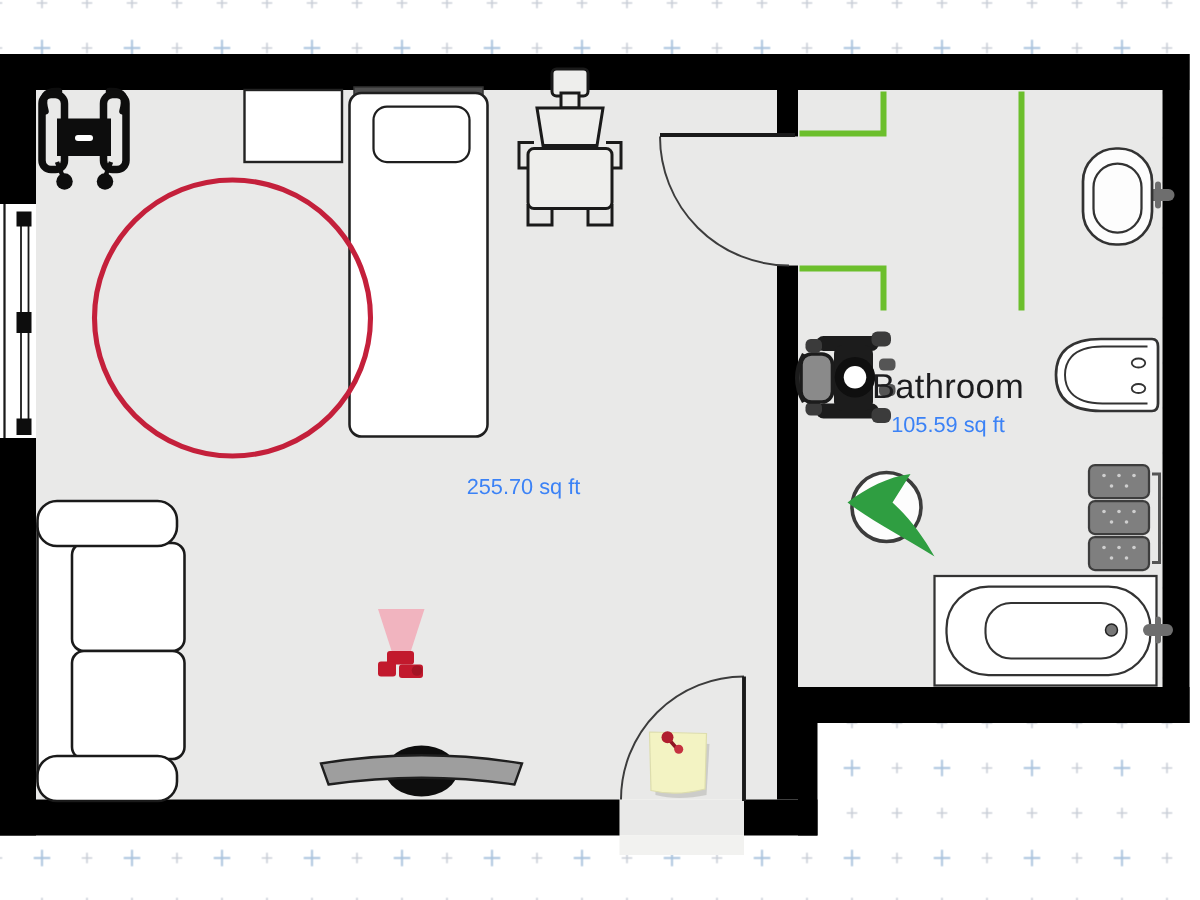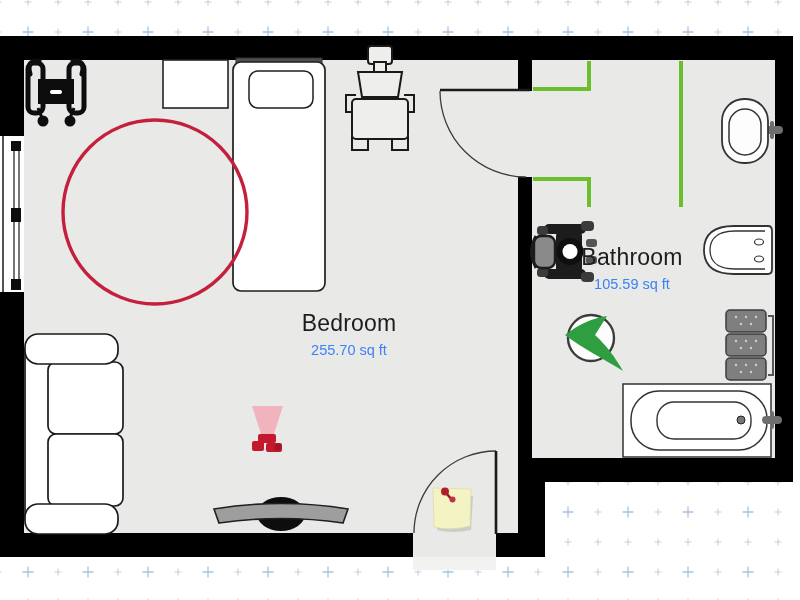--- a/index.html
+++ b/index.html
@@ -206,20 +206,19 @@
     <rect x="623" y="384" width="148" height="73" fill="#ffffff" stroke="#333333" stroke-width="1.5"></rect>
     <rect x="631" y="391" width="136" height="59" rx="28" fill="#ffffff" stroke="#333333" stroke-width="1.5"></rect>
     <rect x="657" y="402" width="94" height="37" rx="17" fill="#ffffff" stroke="#333333" stroke-width="1.4"></rect>
     <circle cx="741" cy="420" r="4" fill="#777777" stroke="#222222" stroke-width="1"></circle>
     <rect x="762" y="416" width="20" height="8" rx="4" fill="#6e6e6e"></rect>
     <rect x="770" y="411" width="4" height="18" rx="2" fill="#6e6e6e"></rect>
   </g>
 </svg>
 
   <div class="room-label" style="left:349px;top:311px;">
-    <div class="room-name">Bedroom</div>
     <div class="room-area">255.70 sq ft</div>
   </div>
   <div class="room-label" style="left:632px;top:233px;margin-top:12px;">
     <div class="room-name">Bathroom</div>
     <div class="room-area">105.59 sq ft</div>
   </div>
 </div>
 
 </body></html>

